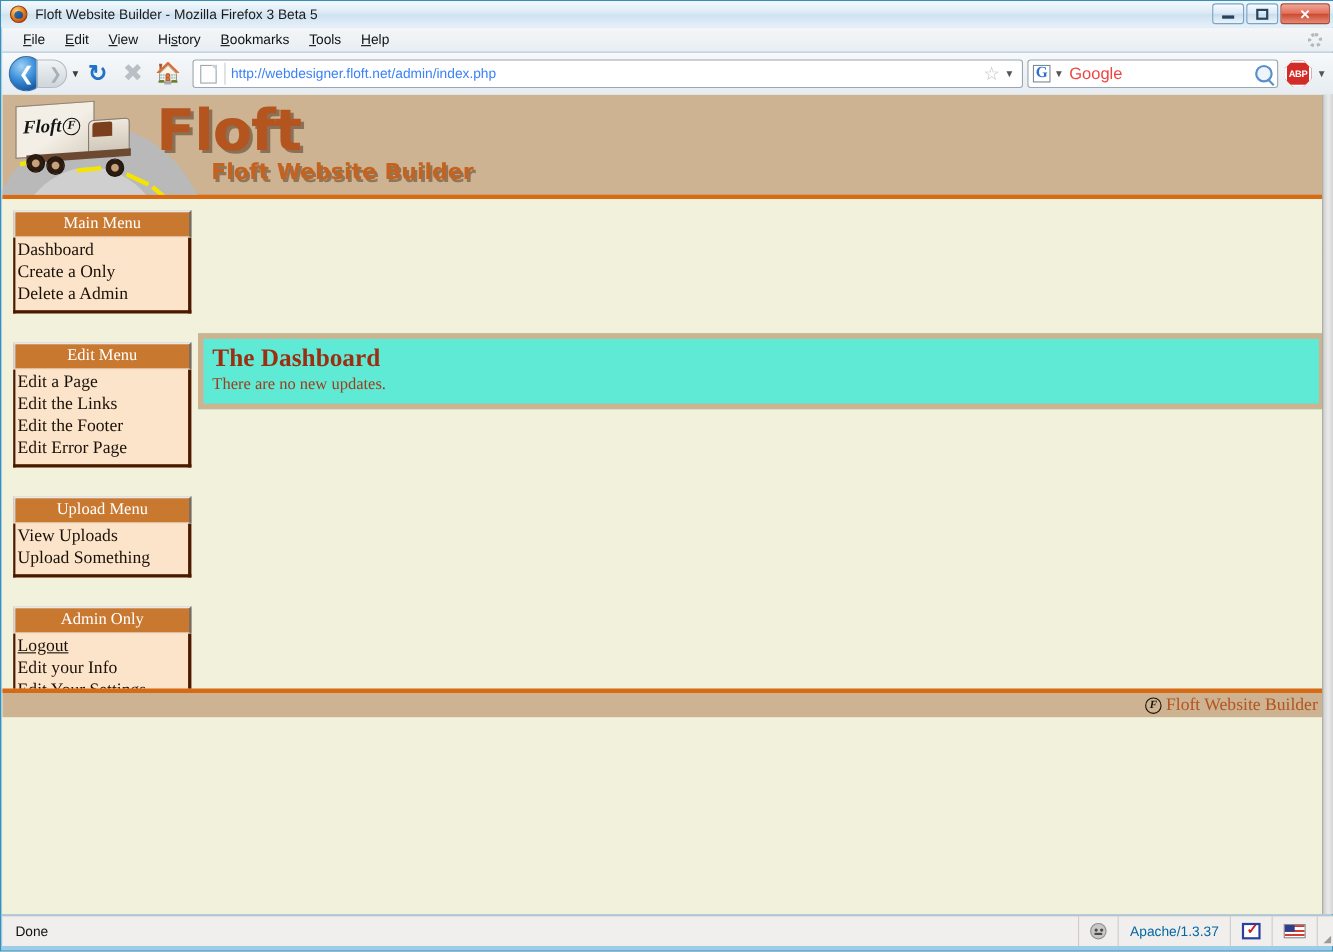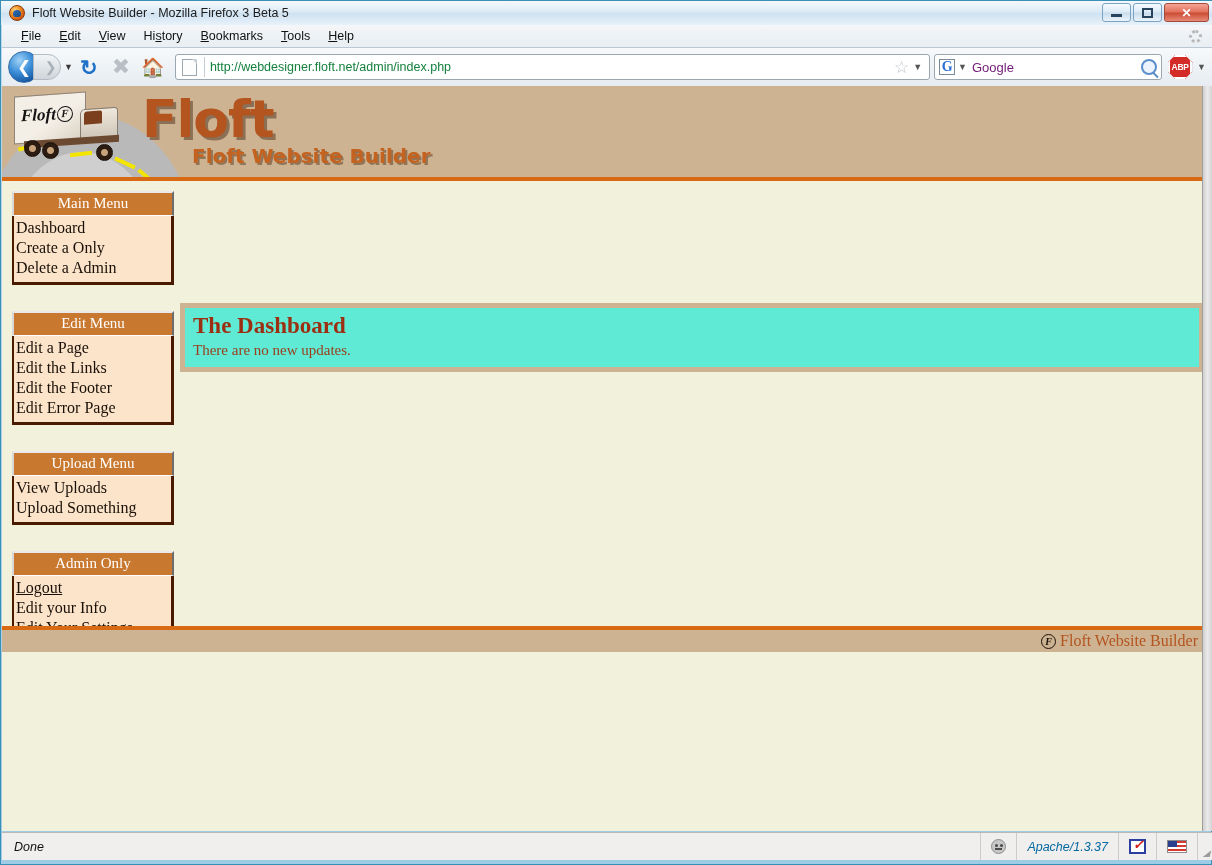--- a/index.html
+++ b/index.html
@@ -148,21 +148,21 @@
   }
   .page-icon:before {
     content: ""; position: absolute; right: -1px; top: -1px;
     border-left: 5px solid transparent;
     border-top: 5px solid #c9d0d6;
   }
   .url-sep {
     width: 1px; height: 20px; background: #c6ced4; margin: 0 5px 0 2px;
   }
   .url-text {
-    font-size: 12.5px; color: #15803d; white-space: nowrap;
+    font-size: 12.5px; color: #3b82f6; white-space: nowrap;
     flex: 1 1 auto;
   }
   .star-glyph { color: #bfc6cb; font-size: 17px; margin-right: 4px; line-height: 1; }
   .url-caret { color: #555; font-size: 9px; margin-right: 3px; }
 
   .searchbar {
     width: 228px; height: 26px;
     background: #fff;
     border: 1px solid #9aa7b0;
     border-radius: 3px;
@@ -175,21 +175,21 @@
     border: 1px solid #7a8a96;
     font-family: "Liberation Serif", serif;
     font-weight: bold; font-size: 14px;
     color: #2b6ed4;
     display: flex; align-items: center; justify-content: center;
     line-height: 1;
     background: #fff;
     flex: 0 0 auto;
   }
   .search-caret { color: #555; font-size: 9px; margin: 0 5px 0 3px; }
-  .search-ph { flex: 1 1 auto; color: #701a75; font-size: 13px; }
+  .search-ph { flex: 1 1 auto; color: #ef4444; font-size: 15px; }
   .magnifier {
     width: 16px; height: 16px; border-radius: 50%;
     border: 2px solid #5b8fc9;
     position: relative; flex: 0 0 auto;
     background: rgba(200,225,250,0.35);
   }
   .magnifier:after {
     content: ""; position: absolute; right: -4px; bottom: -3px;
     width: 7px; height: 2px; background: #5b8fc9;
     transform: rotate(45deg);
@@ -396,21 +396,21 @@
     font-family: "Liberation Serif", serif;
     font-size: 16px; color: #b4541f;
   }
 
   
   .statusbar {
     position: absolute; left: 1px; top: 831px;
     width: 1210px; height: 28px;
     background: #f1eeee;
     border-top: 1px solid #b8b8b8;
-    display: flex;  font-style: italic;
+    display: flex; 
   }
   .status-left {
     flex: 1 1 auto;
     padding-left: 12px;
     font-size: 12.5px; color: #111;
     border-right: 1px solid #cfcbcb;
     height: 100%;
     display: flex; align-items: center;
   }
   .status-cell {

